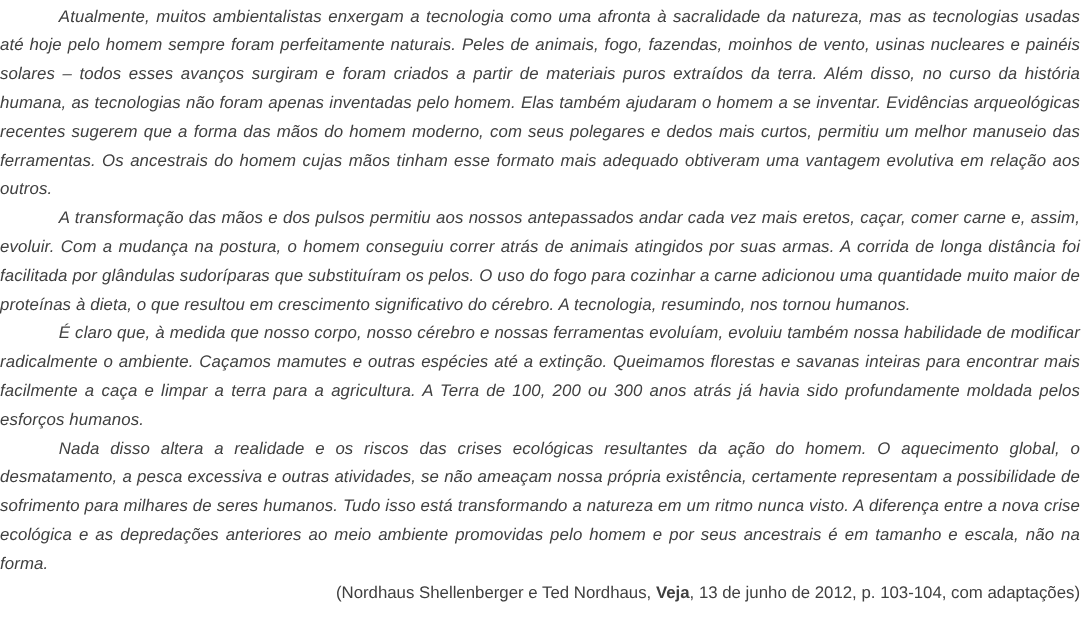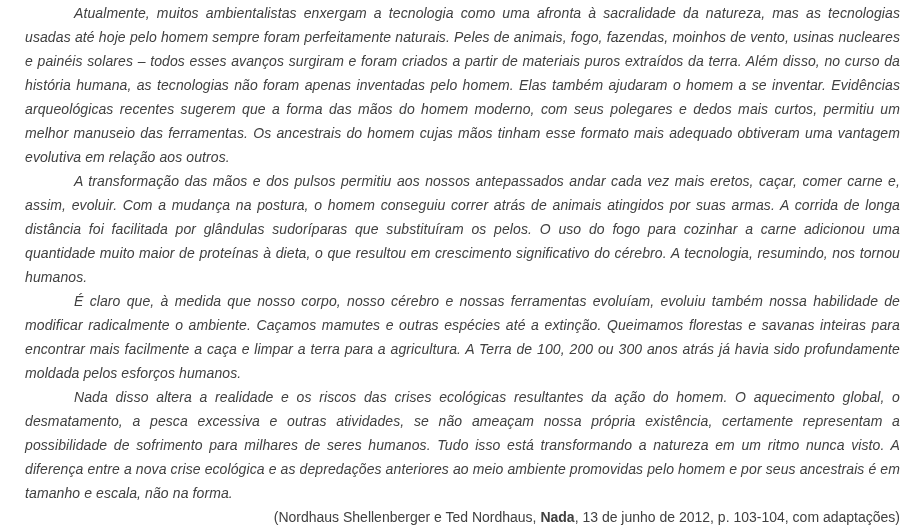--- a/index.html
+++ b/index.html
@@ -5,21 +5,21 @@
   html, body {
     margin: 0;
     padding: 0;
     background: #ffffff;
   }
   .page {
     box-sizing: border-box;
     width: 907px;
     height: 528px;
     background: #ffffff;
-    padding: 1px 7px 0 25px;
+    padding: 1px 7px 0 0;
     overflow: hidden;
     font-family: "Liberation Sans", sans-serif;
     font-size: 14px;
     line-height: 24px;
     color: #404040;
   }
   .body-par {
     margin: 0;
     font-style: italic;
     text-align: justify;
@@ -37,14 +37,14 @@
   }
 </style>
 </head>
 <body>
 
 <div class="page">
   <p class="body-par">Atualmente, muitos ambientalistas enxergam a tecnologia como uma afronta à sacralidade da natureza, mas as tecnologias usadas até hoje pelo homem sempre foram perfeitamente naturais. Peles de animais, fogo, fazendas, moinhos de vento, usinas nucleares e painéis solares – todos esses avanços surgiram e foram criados a partir de materiais puros extraídos da terra. Além disso, no curso da história humana, as tecnologias não foram apenas inventadas pelo homem. Elas também ajudaram o homem a se inventar. Evidências arqueológicas recentes sugerem que a forma das mãos do homem moderno, com seus polegares e dedos mais curtos, permitiu um melhor manuseio das ferramentas. Os ancestrais do homem cujas mãos tinham esse formato mais adequado obtiveram uma vantagem evolutiva em relação aos outros.</p>
   <p class="body-par">A transformação das mãos e dos pulsos permitiu aos nossos antepassados andar cada vez mais eretos, caçar, comer carne e, assim, evoluir. Com a mudança na postura, o homem conseguiu correr atrás de animais atingidos por suas armas. A corrida de longa distância foi facilitada por glândulas sudoríparas que substituíram os pelos. O uso do fogo para cozinhar a carne adicionou uma quantidade muito maior de proteínas à dieta, o que resultou em crescimento significativo do cérebro. A tecnologia, resumindo, nos tornou humanos.</p>
   <p class="body-par">É claro que, à medida que nosso corpo, nosso cérebro e nossas ferramentas evoluíam, evoluiu também nossa habilidade de modificar radicalmente o ambiente. Caçamos mamutes e outras espécies até a extinção. Queimamos florestas e savanas inteiras para encontrar mais facilmente a caça e limpar a terra para a agricultura. A Terra de 100, 200 ou 300 anos atrás já havia sido profundamente moldada pelos esforços humanos.</p>
   <p class="body-par">Nada disso altera a realidade e os riscos das crises ecológicas resultantes da ação do homem. O aquecimento global, o desmatamento, a pesca excessiva e outras atividades, se não ameaçam nossa própria existência, certamente representam a possibilidade de sofrimento para milhares de seres humanos. Tudo isso está transformando a natureza em um ritmo nunca visto.  A diferença entre a nova crise ecológica e as depredações anteriores ao meio ambiente promovidas pelo homem e por seus ancestrais é em tamanho e escala, não na forma.</p>
-  <p class="citation"><span>(Nordhaus Shellenberger e Ted Nordhaus, </span><span class="source">Nada</span><span>, 13 de junho de 2012, p. 103-104, com adaptações)</span></p>
+  <p class="citation"><span>(Nordhaus Shellenberger e Ted Nordhaus, </span><span class="source">Veja</span><span>, 13 de junho de 2012, p. 103-104, com adaptações)</span></p>
 </div>
 
 </body></html>

